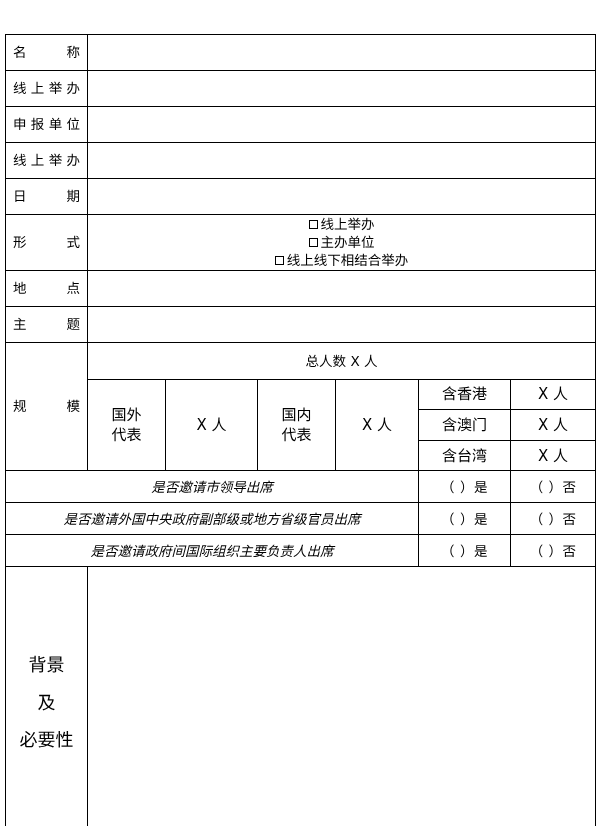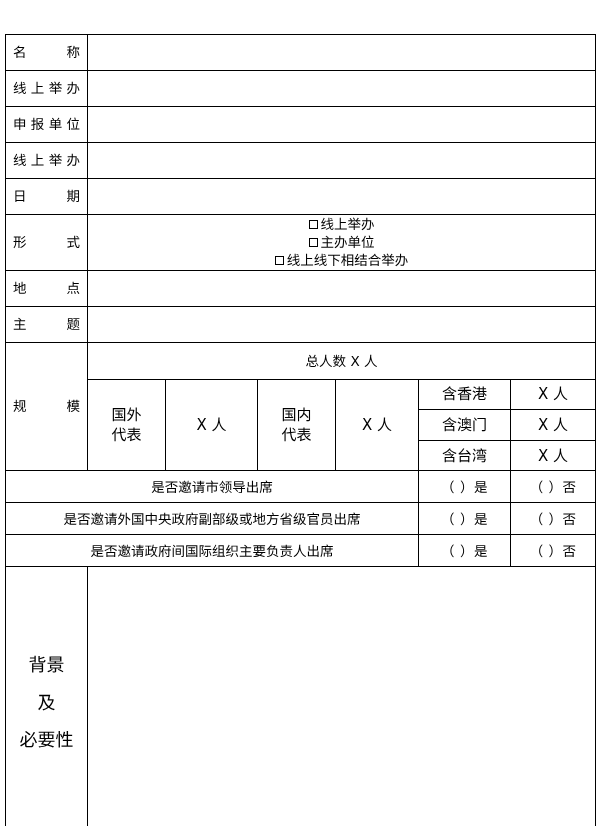--- a/index.html
+++ b/index.html
@@ -97,20 +97,21 @@
   .scale-cell { height: 89px; }
   .subrow td { height: 29.6px; font-size: 15px; }
   .two-line {
     line-height: 1.6;
   }
   
   .qrow td { height: 31px; }
   .qtext {
     text-align: left;
     padding-left: 8px;
+    font-style: italic;
   }
   .yn { font-size: 13.5px; letter-spacing: 0.5px; }
   
   .bg-label-cell {
     height: 270px;
     vertical-align: middle;
   }
   .bg-label {
     line-height: 2.1;
     font-size: 18px;

